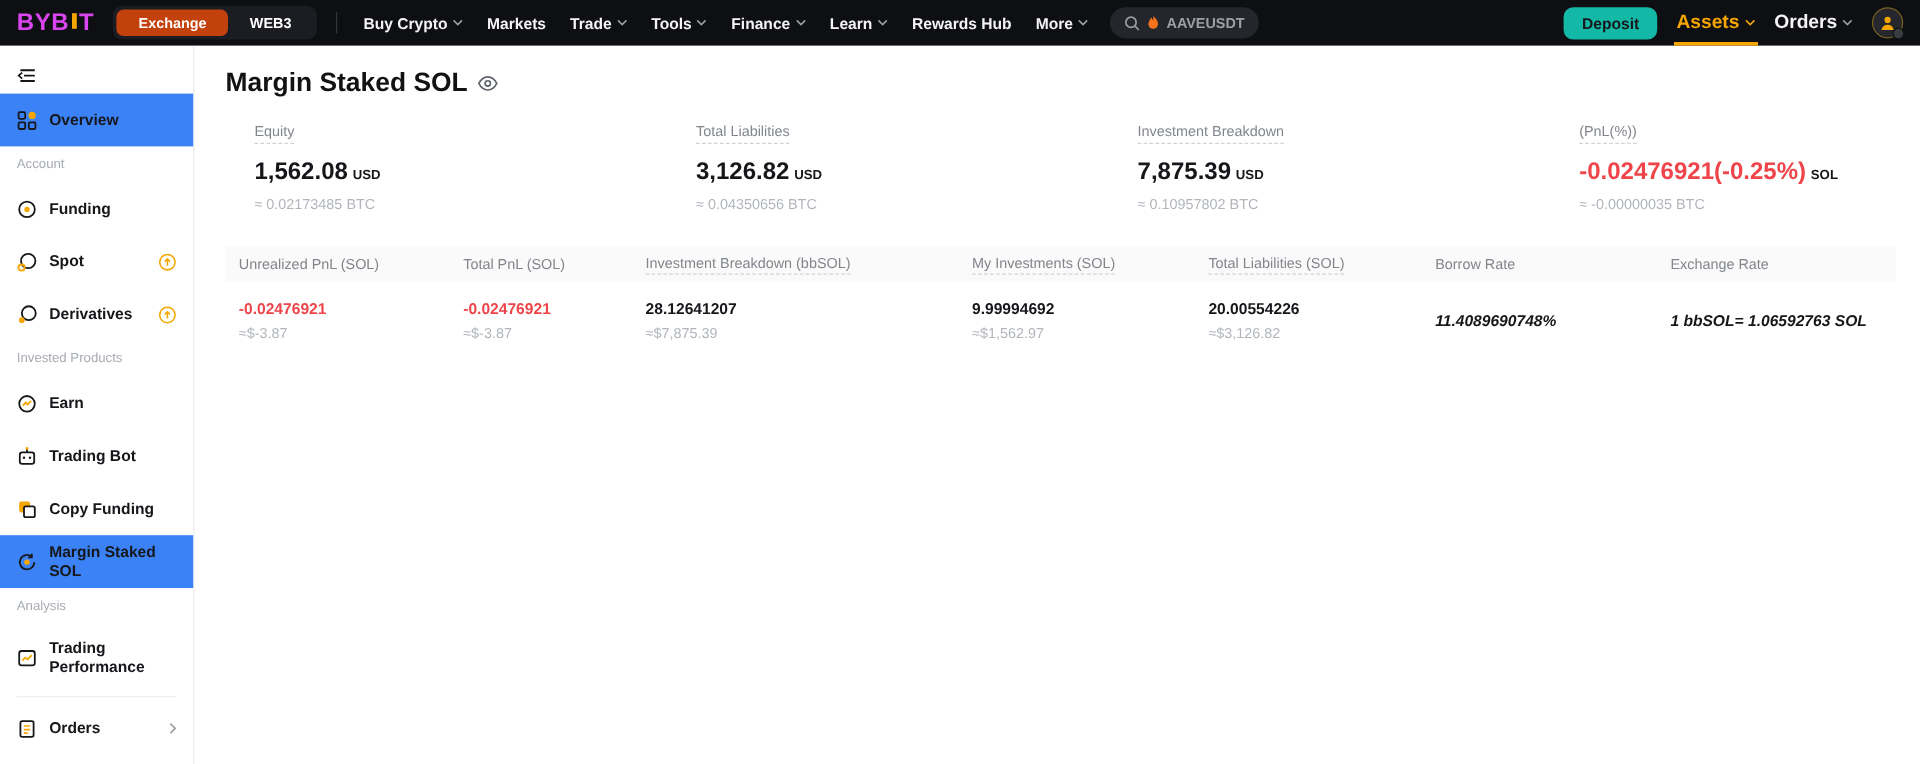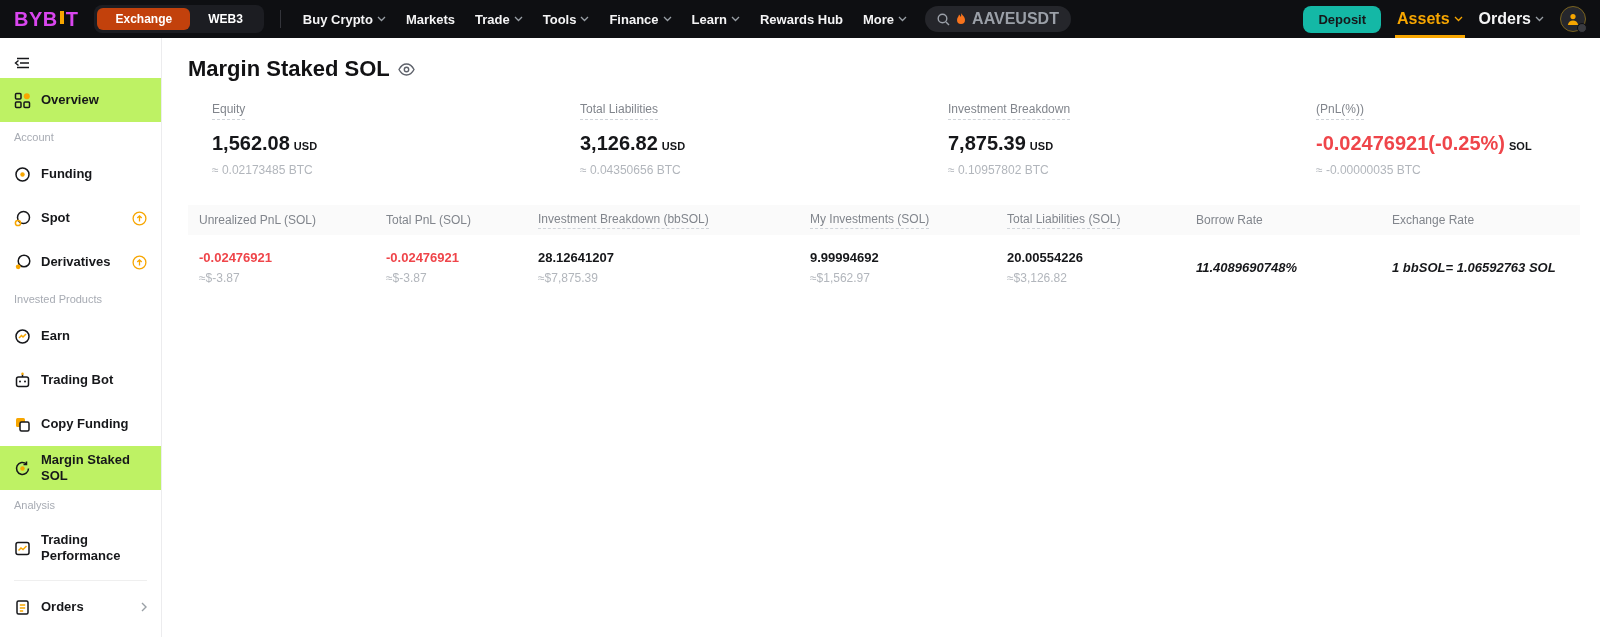--- a/index.html
+++ b/index.html
@@ -17,34 +17,34 @@
   .logo { display:flex; align-items:center; color:#d946ef; font-weight:800; font-size:20px; letter-spacing:.5px; }
   .logo .bar { width:4px; height:13px; background:#f7a600; margin:0 2px; align-self:flex-start; margin-top:3px; }
   .seg { display:flex; background:#1c1d22; border-radius:8px; margin-left:16px; padding:3px; }
   .seg .opt { font-size:12px; font-weight:700; color:#fff; padding:4px 18px; border-radius:6px; cursor:pointer; white-space:nowrap; }
   .seg .opt.active { background:#c2410c; }
   .vdiv { width:1px; height:18px; background:#33343a; margin:0 12px 0 16px; }
   .nav-items { display:flex; align-items:center; }
   .nav-item { color:#f4f4f5; font-size:13px; font-weight:600; padding:0 10px; display:flex; align-items:center; gap:4px; cursor:pointer; white-space:nowrap; }
   .chev { display:inline-block; }
   .search { display:flex; align-items:center; gap:6px; background:#25262b; border-radius:14px; height:26px; padding:0 12px; margin-left:8px; cursor:text; }
-  .search .q { color:#9ba0a8; font-size:16px; font-weight:600; }
+  .search .q { color:#9ba0a8; font-size:12px; font-weight:600; }
   .nav-right { margin-left:auto; display:flex; align-items:center; gap:16px; height:38px; }
   .deposit { background:#14b8a6; color:#16171a; font-weight:700; font-size:13px; padding:6px 15px; border-radius:8px; border:none; cursor:pointer; }
   .navlink { display:flex; align-items:center; gap:4px; font-size:16px; font-weight:600; color:#f4f4f5; cursor:pointer; height:38px; position:relative; }
   .navlink.accent { color:#f7a600; }
   .navlink.accent::after { content:""; position:absolute; left:-2px; right:-2px; bottom:0; height:3px; background:#f7a600; }
   .avatar { width:26px; height:26px; border-radius:50%; background:#26272c; border:1px solid #7a631f; display:flex; align-items:center; justify-content:center; position:relative; cursor:pointer; }
   .avatar .badge { position:absolute; right:-2px; bottom:-2px; width:10px; height:10px; border-radius:50%; background:#3a3b40; border:1px solid #0e0f12; }
   
   .shell { display:flex; height:599px; }
   .sidebar { width:162px; border-right:1px solid #ececee; padding-top:10px; flex:none; }
   .side-collapse { padding:8px 14px; height:30px; display:flex; align-items:center; cursor:pointer; }
   .side-item { display:flex; align-items:center; gap:10px; padding:0 14px; height:44px; font-size:13px; font-weight:700; color:#16171a; cursor:pointer; }
-  .side-item.hl { background:#bef264; }
+  .side-item.hl { background:#3b82f6; }
   .side-item .lbl { line-height:1.25; }
   .side-section { font-size:11px; color:#a7abb3; padding:0 14px; height:30px; display:flex; align-items:center; }
   .side-item .right { margin-left:auto; display:flex; align-items:center; }
   .side-div { border:none; border-top:1px solid #efefef; margin:4px 14px; }
   .icon { flex:none; display:flex; align-items:center; justify-content:center; }
   
   .main { flex:1; padding:18px 20px 0 26px; overflow:hidden; }
   .page-title { font-size:22px; font-weight:800; display:flex; align-items:center; gap:8px; }
   .stats { display:grid; grid-template-columns:repeat(4, 368px); margin-top:20px;margin-left:24px; }
   .stat-label { font-size:12px; color:#81858c; }

